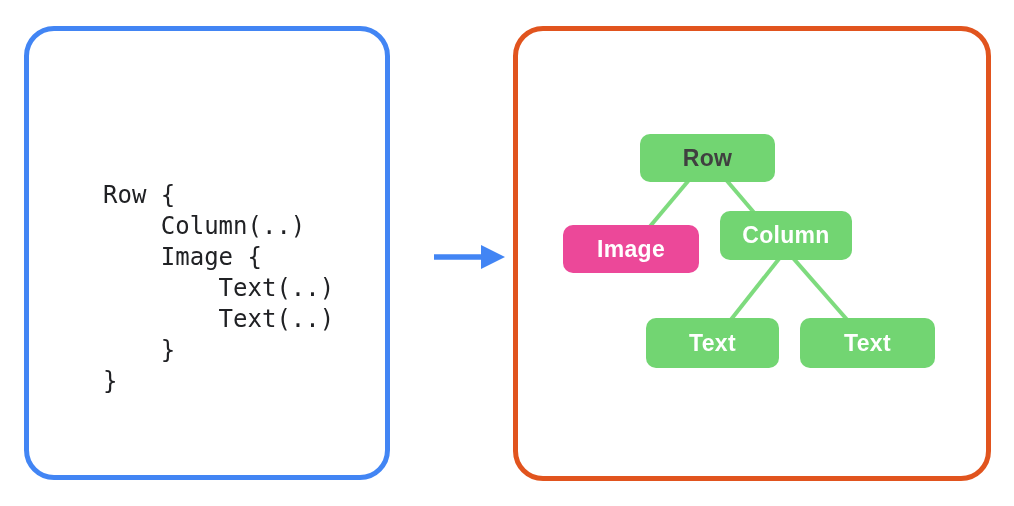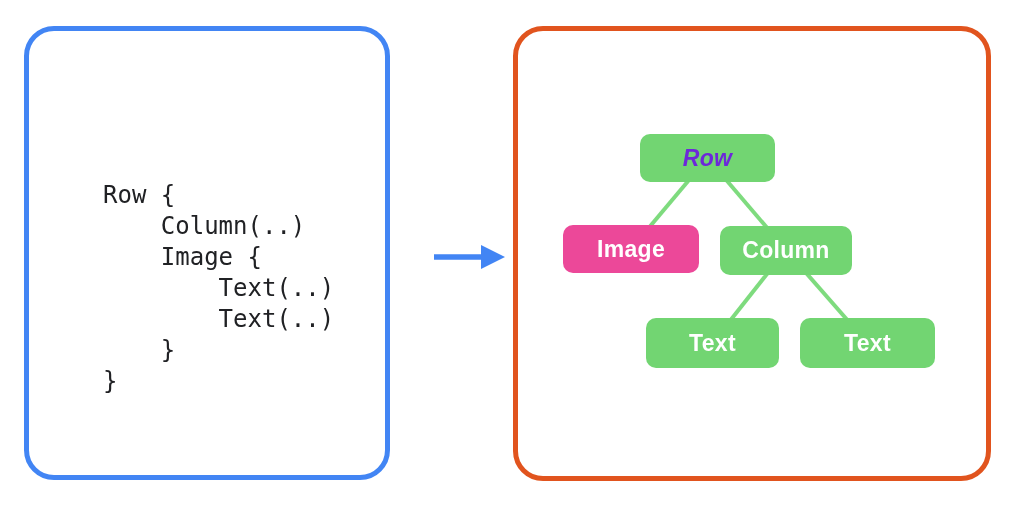--- a/index.html
+++ b/index.html
@@ -80,21 +80,21 @@
     font-size: 23px;
     font-weight: bold;
     letter-spacing: 0.3px;
     display: flex;
     align-items: center;
     justify-content: center;
     text-align: center;
   }
   .node-row    { left: 122px; top: 103px; width: 135px; height: 48px; }
   .node-image  { left:  45px; top: 194px; width: 136px; height: 48px; }
-  .node-column { left: 202px; top: 195px; width: 132px; height: 49px; }
+  .node-column { left: 202px; top: 180px; width: 132px; height: 49px; }
   .node-text1  { left: 128px; top: 287px; width: 133px; height: 50px; }
   .node-text2  { left: 282px; top: 287px; width: 135px; height: 50px; }
 </style>
 </head>
 <body>
 
 <div class="canvas">
 
   <div class="code-panel" style="border-color: rgb(66, 133, 244);">
     <div class="code-block">
@@ -116,21 +116,21 @@
   <div class="tree-panel" style="border-color: rgb(225, 84, 30);">
     <div class="tree-inner">
 
       <svg class="tree-edges-svg" viewBox="0 0 468 445">
         <line x1="189.5" y1="127" x2="113" y2="218" stroke="#7edb7e" stroke-width="4"></line>
         <line x1="189.5" y1="127" x2="268" y2="219" stroke="#7edb7e" stroke-width="4"></line>
         <line x1="268" y1="219" x2="194.5" y2="312" stroke="#7edb7e" stroke-width="4"></line>
         <line x1="268" y1="219" x2="349.5" y2="312" stroke="#7edb7e" stroke-width="4"></line>
       </svg>
 
-      <div class="tree-node node-row" style="background-color: rgb(114, 213, 114); color: #6d28d9; font-style: italic;">Row</div>
+      <div class="tree-node node-row" style="background-color: rgb(114, 213, 114); color: #404040;">Row</div>
 
       <div class="tree-node node-image" style="background-color: #ec4899; color: rgb(255, 255, 255);">Image</div>
 
       <div class="tree-node node-column" style="background-color: rgb(114, 213, 114); color: rgb(255, 255, 255);">Column</div>
 
       <div class="tree-node node-text1" style="background-color: rgb(114, 213, 114); color: rgb(255, 255, 255);">Text</div>
 
       <div class="tree-node node-text2" style="background-color: rgb(114, 213, 114); color: rgb(255, 255, 255);">Text</div>
     </div>
   </div>

